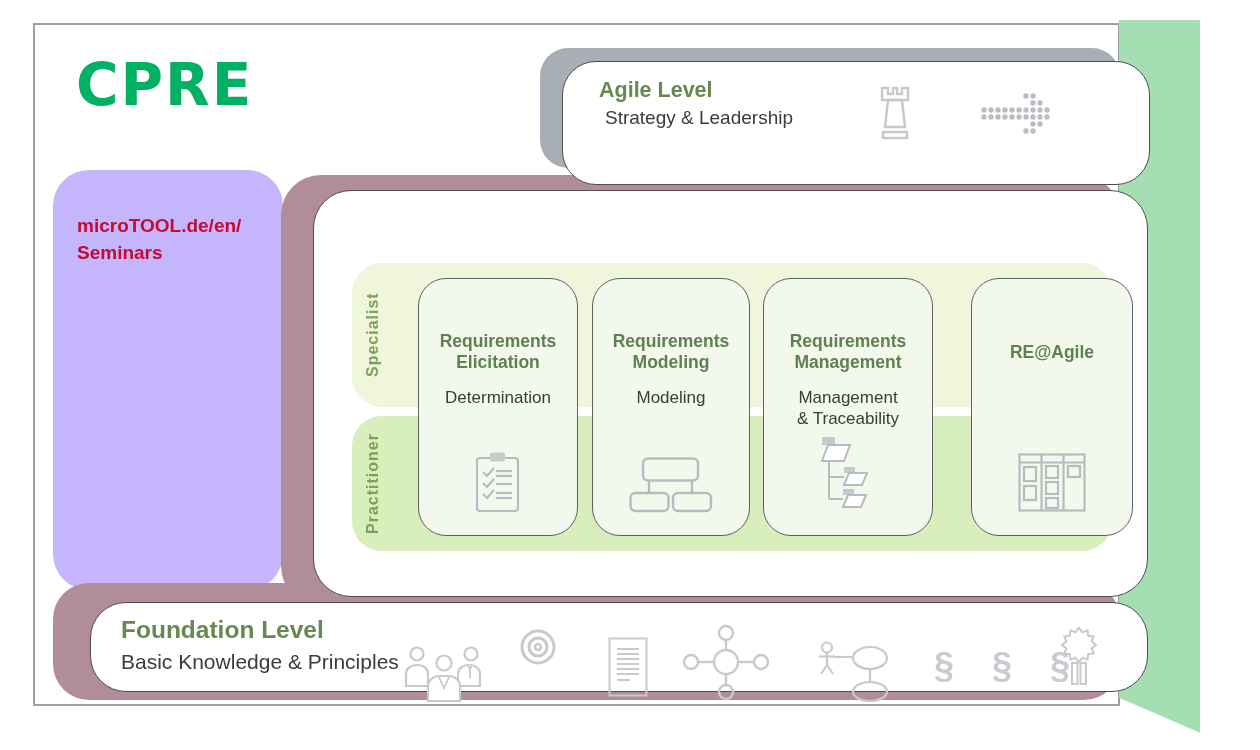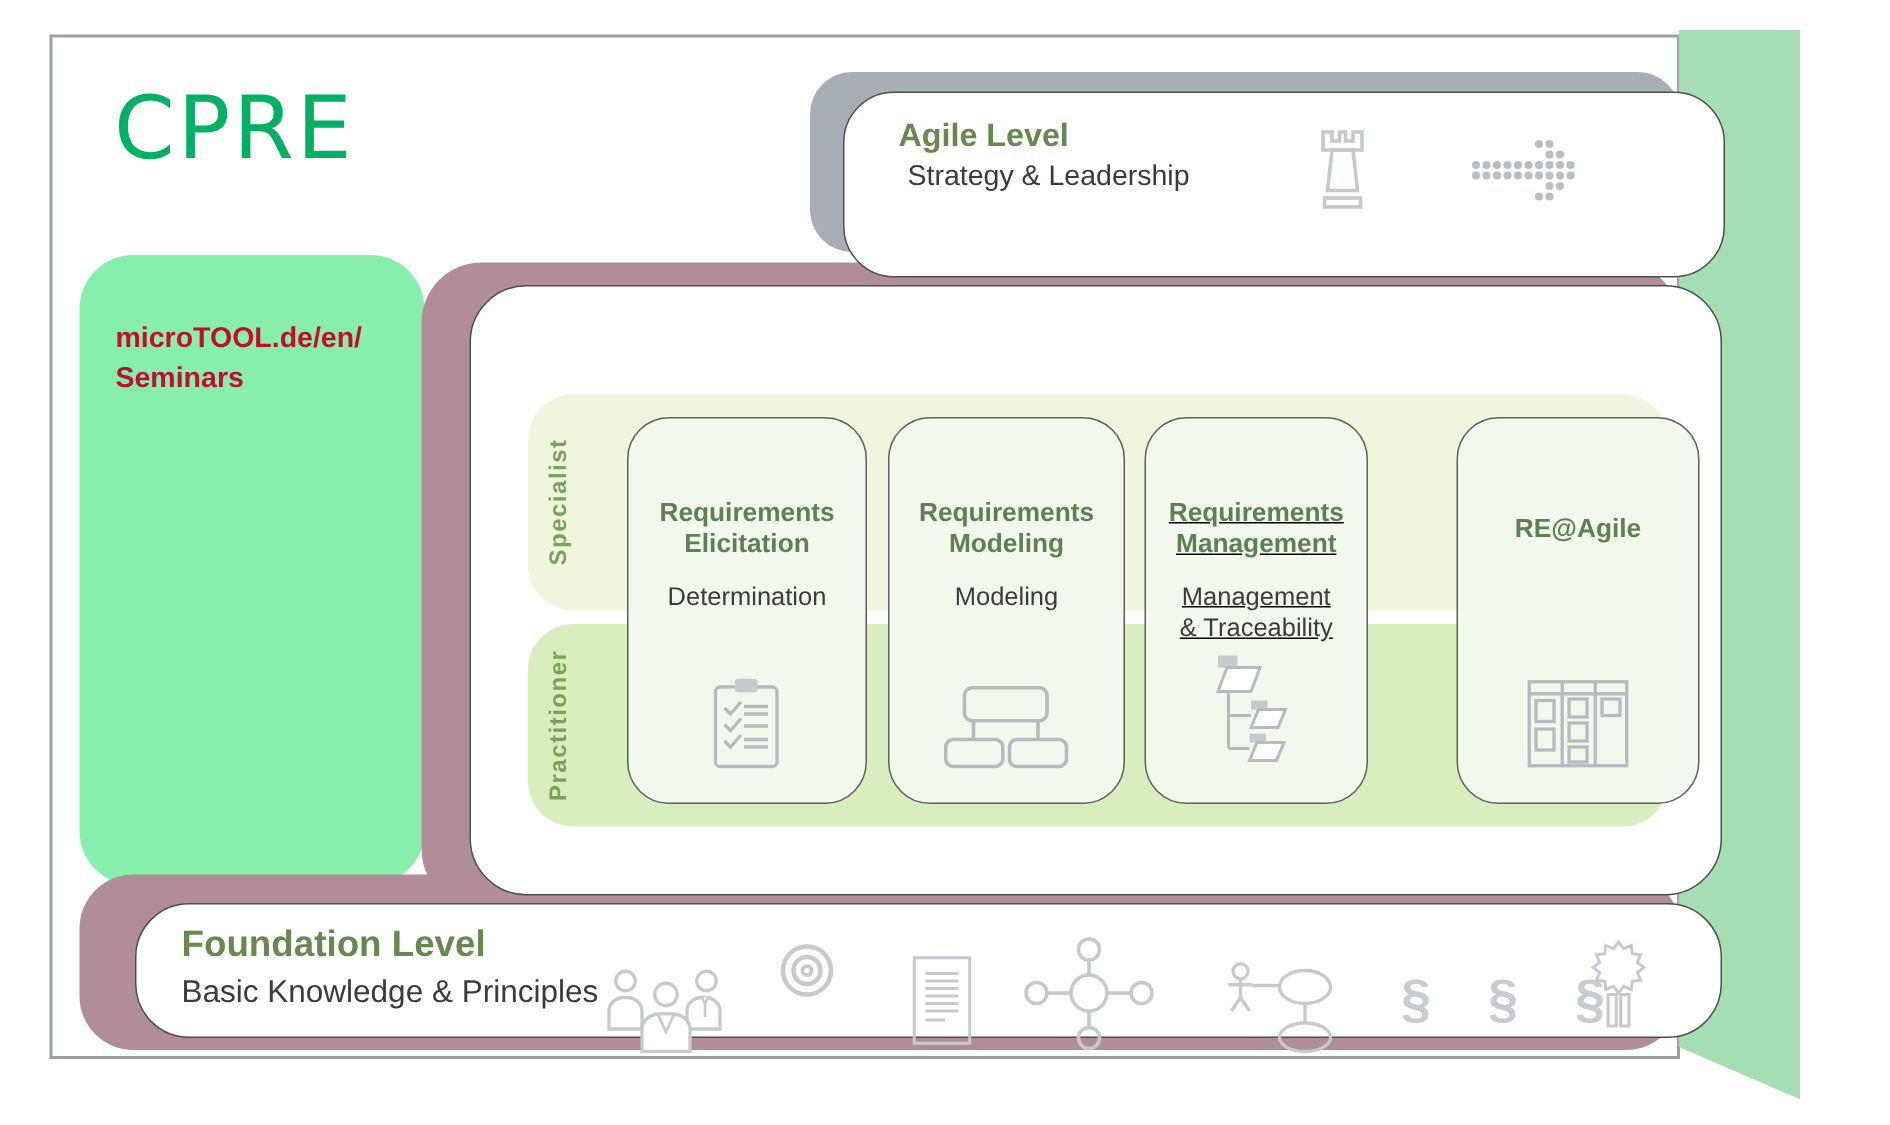--- a/index.html
+++ b/index.html
@@ -8,21 +8,21 @@
 
   
   .frame{position:absolute;left:33px;top:23px;width:1087px;height:683px;
          background:#fff;border:2px solid #9aa0a5;box-sizing:border-box;}
 
   
   .stripe{position:absolute;left:1119px;top:20px;width:81px;height:715px;background:#a5deb2;
           clip-path:polygon(0 0,100% 0,100% 99.7%,0 94.8%);}
 
   
-  .pink{position:absolute;left:53px;top:170px;width:230px;height:420px;border-radius:36px;background:#86efac;}
+  .pink{position:absolute;left:53px;top:170px;width:230px;height:420px;border-radius:36px;background:#c4b5fd;}
   .pink .link{position:absolute;left:24px;top:42px;font-size:19px;font-weight:bold;color:#c30c31;line-height:27px;}
 
   
   .mauve-adv{position:absolute;left:281px;top:175px;width:839px;height:431px;border-radius:40px;background:#b18d99;}
   .mauve-found{position:absolute;left:53px;top:583px;width:1067px;height:117px;border-radius:36px;background:#b18d99;}
 
   
   .shadow{position:absolute;left:540px;top:48px;width:580px;height:120px;border-radius:28px;background:#a8aeb6;}
 
   
@@ -48,42 +48,42 @@
               writing-mode:vertical-rl;transform:rotate(180deg);
               font-weight:bold;font-size:16px;letter-spacing:1px;color:#7ba25c;}
   .band-label.spec{top:72px;height:144px;}
   .band-label.pract{top:225px;height:135px;}
 
   
   .card{position:absolute;top:87px;height:258px;border-radius:28px;background:#f3f8ed;
         border:1.4px solid #5f5f5f;box-sizing:border-box;text-align:center;}
   .card.c1{left:104px;width:160px;}
   .card.c2{left:278px;width:158px;}
-  .card.c3{left:449px;width:149px;text-decoration:underline;}
+  .card.c3{left:449px;width:170px;}
   .card.c4{left:621px;width:162px;margin-left:36px;}
   .card-title{margin-top:48px;height:50px;display:flex;align-items:center;justify-content:center;
               font-weight:bold;font-size:17.5px;line-height:1.2;color:#5d8150;padding:0 10px;white-space:pre-line;}
   .card-sub{margin-top:10px;height:46px;display:flex;align-items:flex-start;justify-content:center;
             font-size:17px;line-height:1.25;color:#3b3b3a;white-space:pre-line;}
   .card-icon{position:absolute;left:0;right:0;bottom:22px;display:flex;justify-content:center;}
 
   
   .abs{position:absolute;}
   .rook-pos{left:315px;top:22px;}
   .arrow-pos{left:418px;top:30px;}
   .team-pos{left:313px;top:41px;}
   .target-pos{left:427px;top:24px;}
   .doc-pos{left:517px;top:34px;}
   .network-pos{left:591px;top:21px;}
   .usecase-pos{left:716px;top:38px;}
   .para-pos{left:843px;top:42px;font-size:36px;font-weight:bold;letter-spacing:14px;color:#c8ccd0;}
   .award-pos{left:966px;top:22px;}
 
   
-  .logo{position:absolute;left:76px;top:56px;font-size:58px;font-weight:400;color:#00b164;
+  .logo{position:absolute;left:76px;top:56px;font-size:58px;font-weight:700;color:#00b164;
         letter-spacing:2px;line-height:1;font-family:"DejaVu Sans",sans-serif;}
 
   svg{display:block;}
 </style>
 </head>
 <body>
 
 <div id="stage">
 
   <div class="frame"></div>

